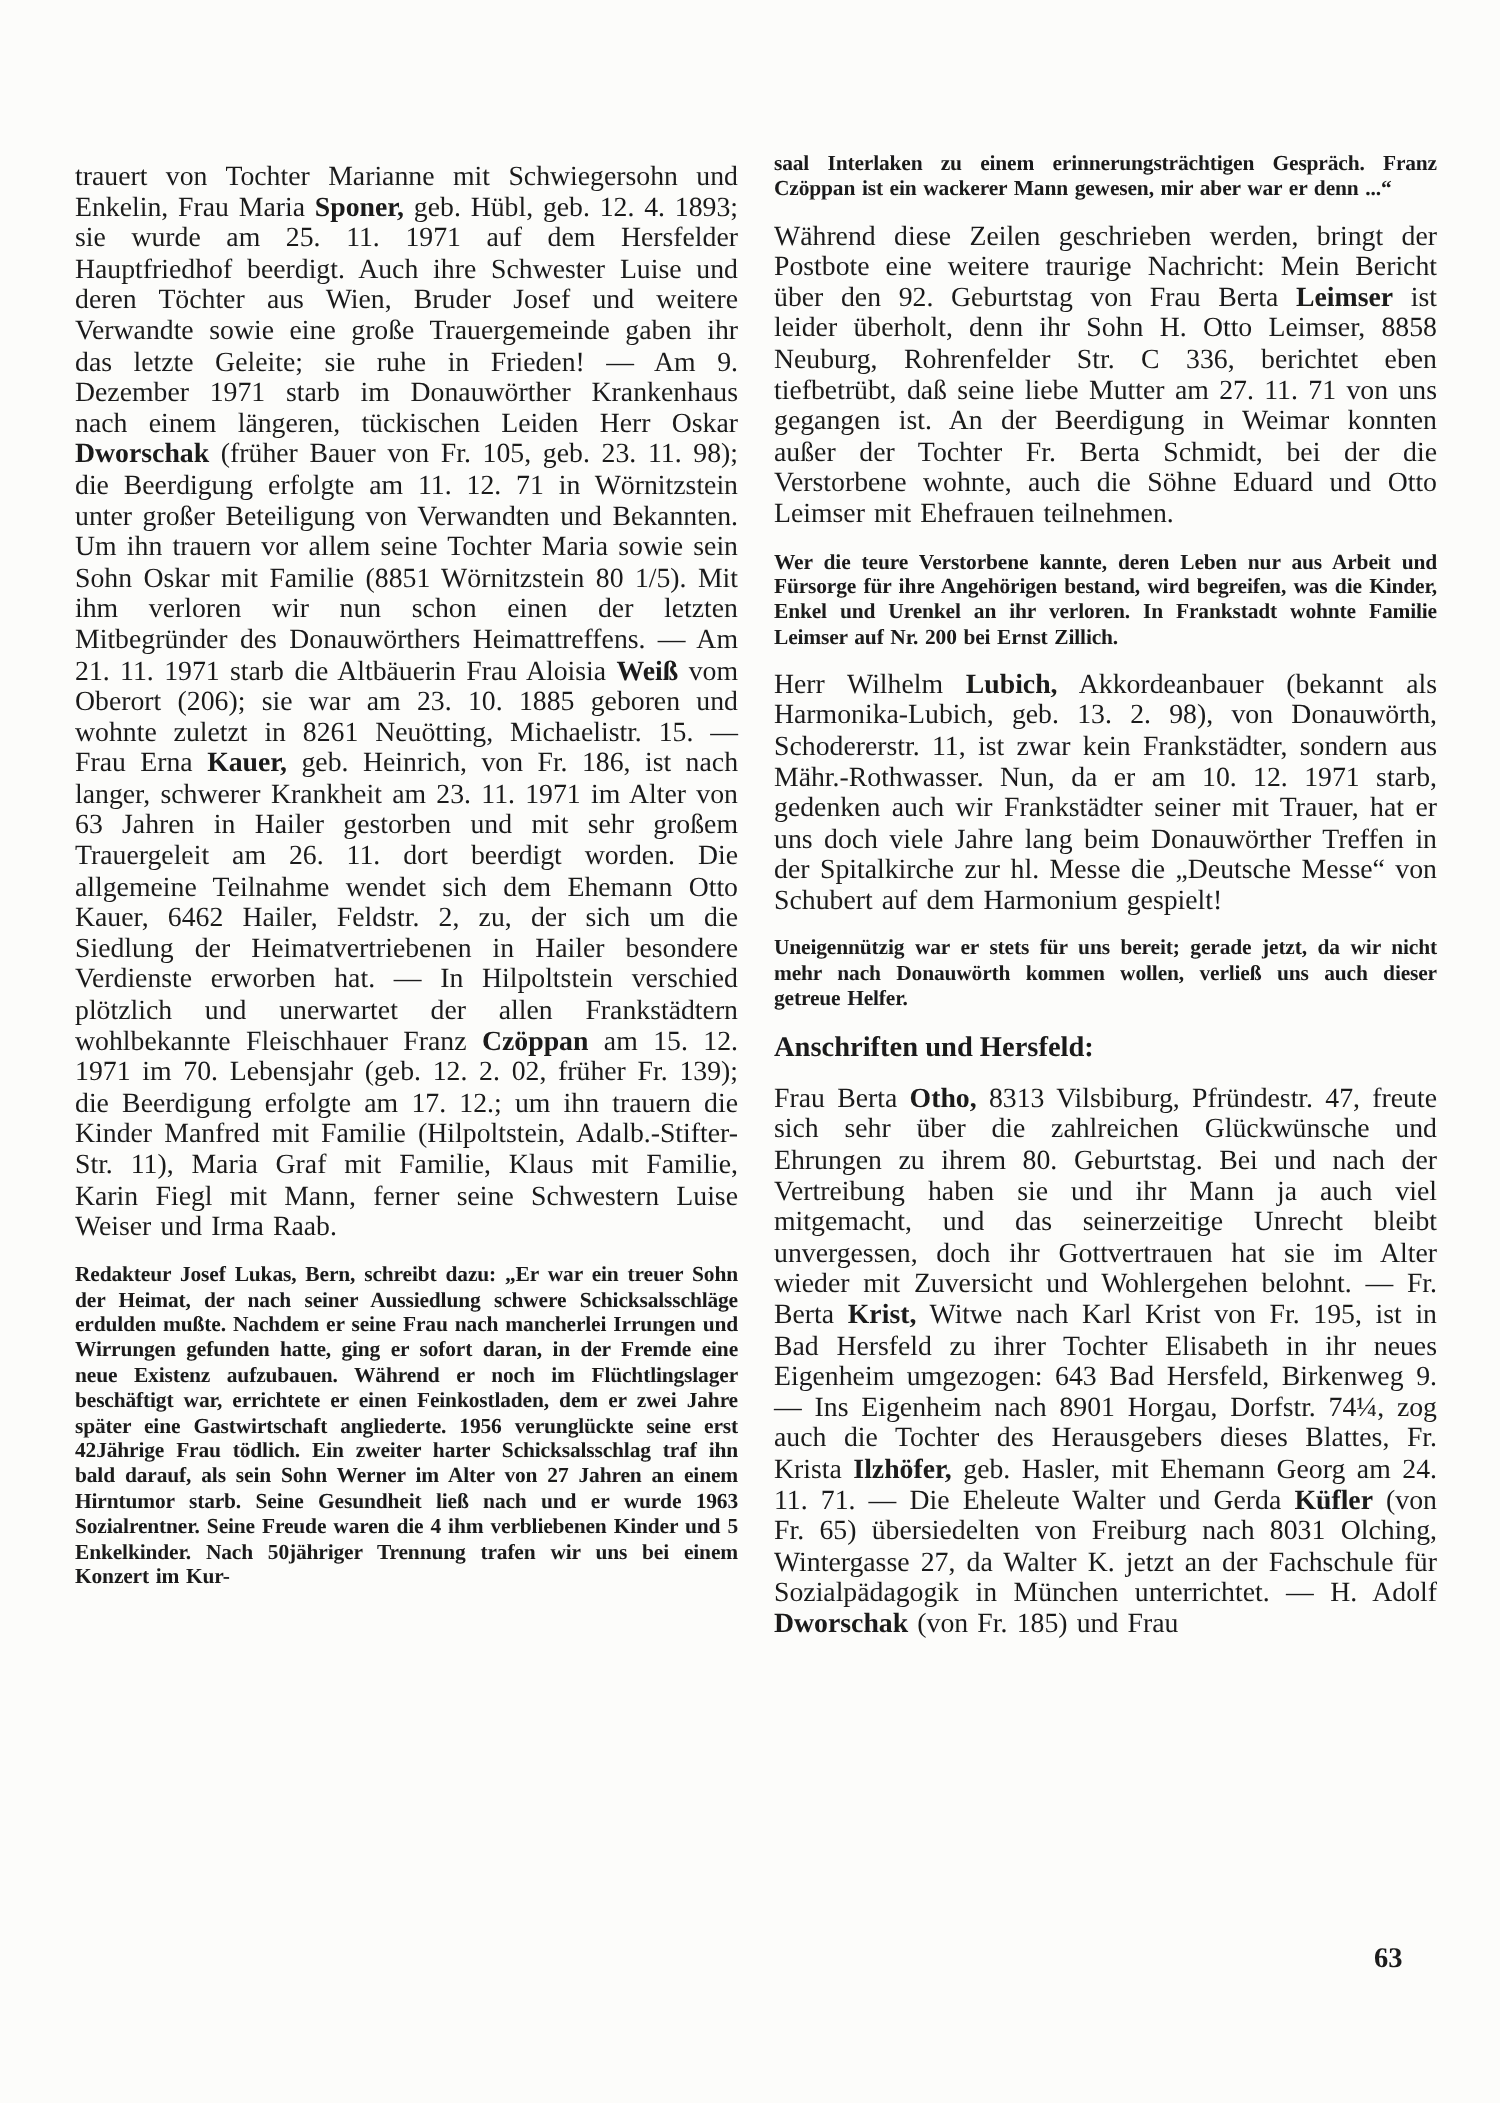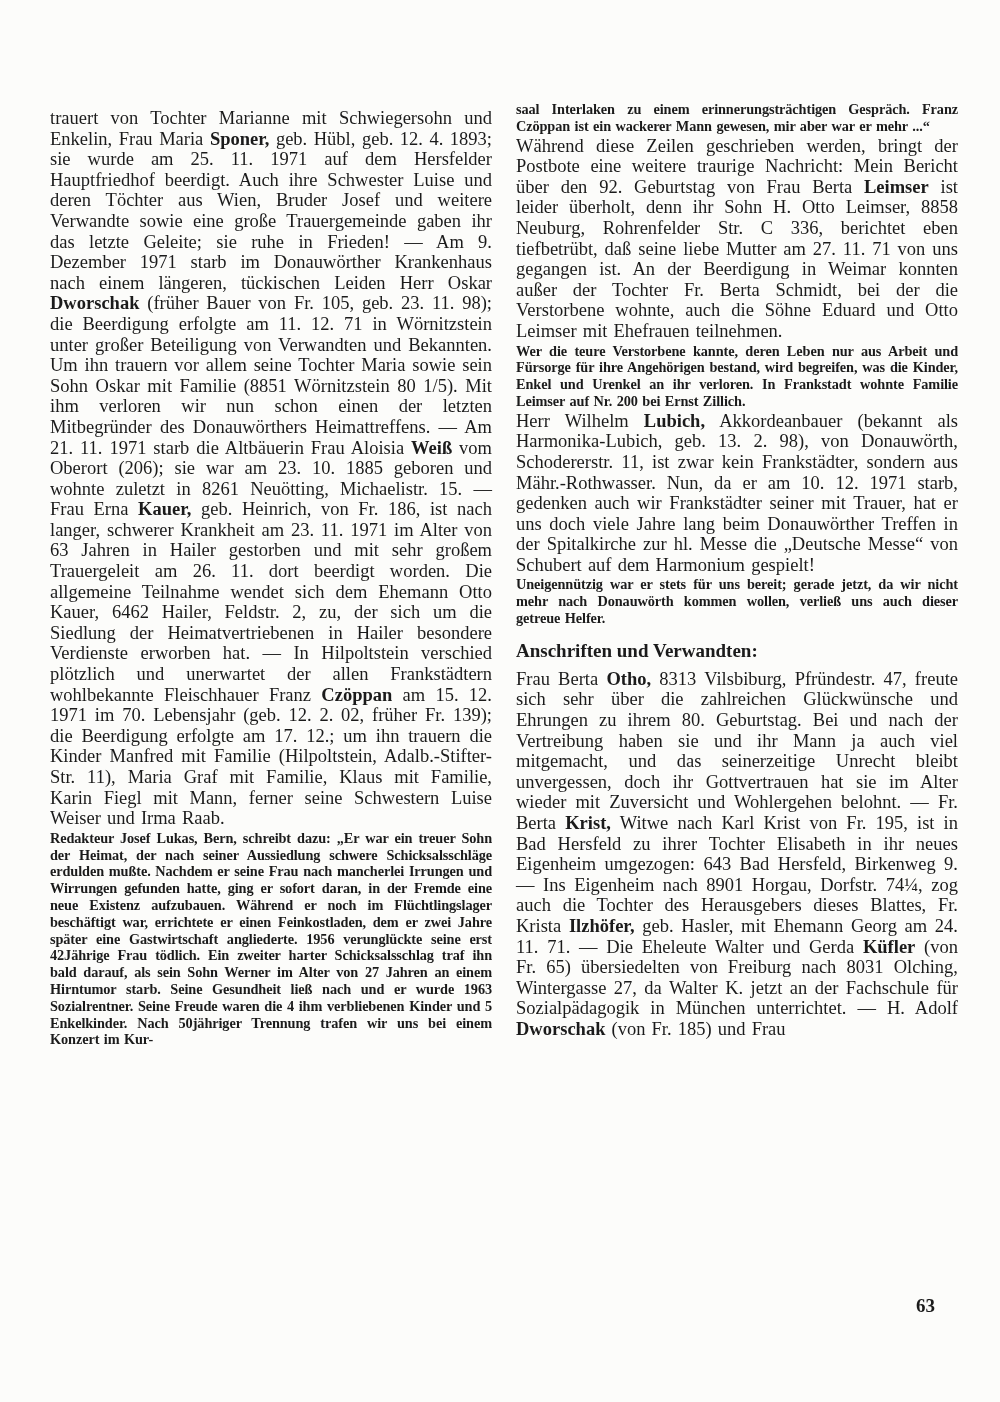--- a/index.html
+++ b/index.html
@@ -23,21 +23,21 @@
   .col {
     position: absolute;
     width: 442px;
     text-align: justify;
     hyphens: none;
   }
   .col-left  { left: 50px;  top: 108px; }
   .col-right { left: 516px; top: 101px; }
 
   p.block { margin: 0; padding: 0; }
-  p.block + p.block { margin-top: 1px; }
+  p.block + p.block { margin-top: 13px; }
 
   .normal {
     font-size: 18.5px;
     line-height: 20.6px;
     font-weight: 400;
     word-spacing: 1.5px;
   }
   .small {
     font-size: 14.3px;
     line-height: 16.8px;
@@ -68,22 +68,22 @@
 </style>
 </head>
 <body>
 
 <div class="page">
   <div class="col col-left">
       <p class="block normal"><span>trauert von Tochter Marianne mit Schwiegersohn und Enkelin, Frau Maria </span><span class="b">Sponer,</span><span> geb. Hübl, geb. 12. 4. 1893; sie wurde am 25. 11. 1971 auf dem Hersfelder Hauptfriedhof beerdigt. Auch ihre Schwester Luise und deren Töchter aus Wien, Bruder Josef und weitere Verwandte sowie eine große Trauergemeinde gaben ihr das letzte Geleite; sie ruhe in Frieden! — Am 9. Dezember 1971 starb im Donauwörther Krankenhaus nach einem längeren, tückischen Leiden Herr Oskar </span><span class="b">Dworschak</span><span> (früher Bauer von Fr. 105, geb. 23. 11. 98); die Beerdigung erfolgte am 11. 12. 71 in Wörnitzstein unter großer Beteiligung von Verwandten und Bekannten. Um ihn trauern vor allem seine Tochter Maria sowie sein Sohn Oskar mit Familie (8851 Wörnitzstein 80 1/5). Mit ihm verloren wir nun schon einen der letzten Mitbegründer des Donauwörthers Heimattreffens. — Am 21. 11. 1971 starb die Altbäuerin Frau Aloisia </span><span class="b">Weiß</span><span> vom Oberort (206); sie war am 23. 10. 1885 geboren und wohnte zuletzt in 8261 Neuötting, Michaelistr. 15. — Frau Erna </span><span class="b">Kauer,</span><span> geb. Heinrich, von Fr. 186, ist nach langer, schwerer Krankheit am 23. 11. 1971 im Alter von 63 Jahren in Hailer gestorben und mit sehr großem Trauergeleit am 26. 11. dort beerdigt worden. Die allgemeine Teilnahme wendet sich dem Ehemann Otto Kauer, 6462 Hailer, Feldstr. 2, zu, der sich um die Siedlung der Heimatvertriebenen in Hailer besondere Verdienste erworben hat. — In Hilpoltstein verschied plötzlich und unerwartet der allen Frankstädtern wohlbekannte Fleischhauer Franz </span><span class="b">Czöppan</span><span> am 15. 12. 1971 im 70. Lebensjahr (geb. 12. 2. 02, früher Fr. 139); die Beerdigung erfolgte am 17. 12.; um ihn trauern die Kinder Manfred mit Familie (Hilpoltstein, Adalb.-Stifter-Str. 11), Maria Graf mit Familie, Klaus mit Familie, Karin Fiegl mit Mann, ferner seine Schwestern Luise Weiser und Irma Raab.</span></p>
       <p class="block small"><span>Redakteur Josef Lukas, Bern, schreibt dazu: „Er war ein treuer Sohn der Heimat, der nach seiner Aussiedlung schwere Schicksalsschläge erdulden mußte. Nachdem er seine Frau nach mancherlei Irrungen und Wirrungen gefunden hatte, ging er sofort daran, in der Fremde eine neue Existenz aufzubauen. Während er noch im Flüchtlingslager beschäftigt war, errichtete er einen Feinkostladen, dem er zwei Jahre später eine Gastwirtschaft angliederte. 1956 verunglückte seine erst 42Jährige Frau tödlich. Ein zweiter harter Schicksalsschlag traf ihn bald darauf, als sein Sohn Werner im Alter von 27 Jahren an einem Hirntumor starb. Seine Gesundheit ließ nach und er wurde 1963 Sozialrentner. Seine Freude waren die 4 ihm verbliebenen Kinder und 5 Enkelkinder. Nach 50jähriger Trennung trafen wir uns bei einem Konzert im Kur-</span></p>
     </div>
   <div class="col col-right">
-      <p class="block small"><span>saal Interlaken zu einem erinnerungsträchtigen Gespräch. Franz Czöppan ist ein wackerer Mann gewesen, mir aber war er mehr ...“</span></p>
+      <p class="block small"><span>saal Interlaken zu einem erinnerungsträchtigen Gespräch. Franz Czöppan ist ein wackerer Mann gewesen, mir aber war er denn ...“</span></p>
       <p class="block normal"><span>Während diese Zeilen geschrieben werden, bringt der Postbote eine weitere traurige Nachricht: Mein Bericht über den 92. Geburtstag von Frau Berta </span><span class="b">Leimser</span><span> ist leider überholt, denn ihr Sohn H. Otto Leimser, 8858 Neuburg, Rohrenfelder Str. C 336, berichtet eben tiefbetrübt, daß seine liebe Mutter am 27. 11. 71 von uns gegangen ist. An der Beerdigung in Weimar konnten außer der Tochter Fr. Berta Schmidt, bei der die Verstorbene wohnte, auch die Söhne Eduard und Otto Leimser mit Ehefrauen teilnehmen.</span></p>
       <p class="block small"><span>Wer die teure Verstorbene kannte, deren Leben nur aus Arbeit und Fürsorge für ihre Angehörigen bestand, wird begreifen, was die Kinder, Enkel und Urenkel an ihr verloren. In Frankstadt wohnte Familie Leimser auf Nr. 200 bei Ernst Zillich.</span></p>
       <p class="block normal"><span>Herr Wilhelm </span><span class="b">Lubich,</span><span> Akkordeanbauer (bekannt als Harmonika-Lubich, geb. 13. 2. 98), von Donauwörth, Schodererstr. 11, ist zwar kein Frankstädter, sondern aus Mähr.-Rothwasser. Nun, da er am 10. 12. 1971 starb, gedenken auch wir Frankstädter seiner mit Trauer, hat er uns doch viele Jahre lang beim Donauwörther Treffen in der Spitalkirche zur hl. Messe die „Deutsche Messe“ von Schubert auf dem Harmonium gespielt!</span></p>
       <p class="block small"><span>Uneigennützig war er stets für uns bereit; gerade jetzt, da wir nicht mehr nach Donauwörth kommen wollen, verließ uns auch dieser getreue Helfer.</span></p>
-      <p class="block heading"><span>Anschriften und Verwandten:</span></p>
+      <p class="block heading"><span>Anschriften und Hersfeld:</span></p>
       <p class="block normal"><span>Frau Berta </span><span class="b">Otho,</span><span> 8313 Vilsbiburg, Pfründestr. 47, freute sich sehr über die zahlreichen Glückwünsche und Ehrungen zu ihrem 80. Geburtstag. Bei und nach der Vertreibung haben sie und ihr Mann ja auch viel mitgemacht, und das seinerzeitige Unrecht bleibt unvergessen, doch ihr Gottvertrauen hat sie im Alter wieder mit Zuversicht und Wohlergehen belohnt. — Fr. Berta </span><span class="b">Krist,</span><span> Witwe nach Karl Krist von Fr. 195, ist in Bad Hersfeld zu ihrer Tochter Elisabeth in ihr neues Eigenheim umgezogen: 643 Bad Hersfeld, Birkenweg 9. — Ins Eigenheim nach 8901 Horgau, Dorfstr. 74¼, zog auch die Tochter des Herausgebers dieses Blattes, Fr. Krista </span><span class="b">Ilzhöfer,</span><span> geb. Hasler, mit Ehemann Georg am 24. 11. 71. — Die Eheleute Walter und Gerda </span><span class="b">Küfler</span><span> (von Fr. 65) übersiedelten von Freiburg nach 8031 Olching, Wintergasse 27, da Walter K. jetzt an der Fachschule für Sozialpädagogik in München unterrichtet. — H. Adolf </span><span class="b">Dworschak</span><span> (von Fr. 185) und Frau</span></p>
     </div>
   <div class="page-number">63</div>
 </div>
 
 </body></html>

